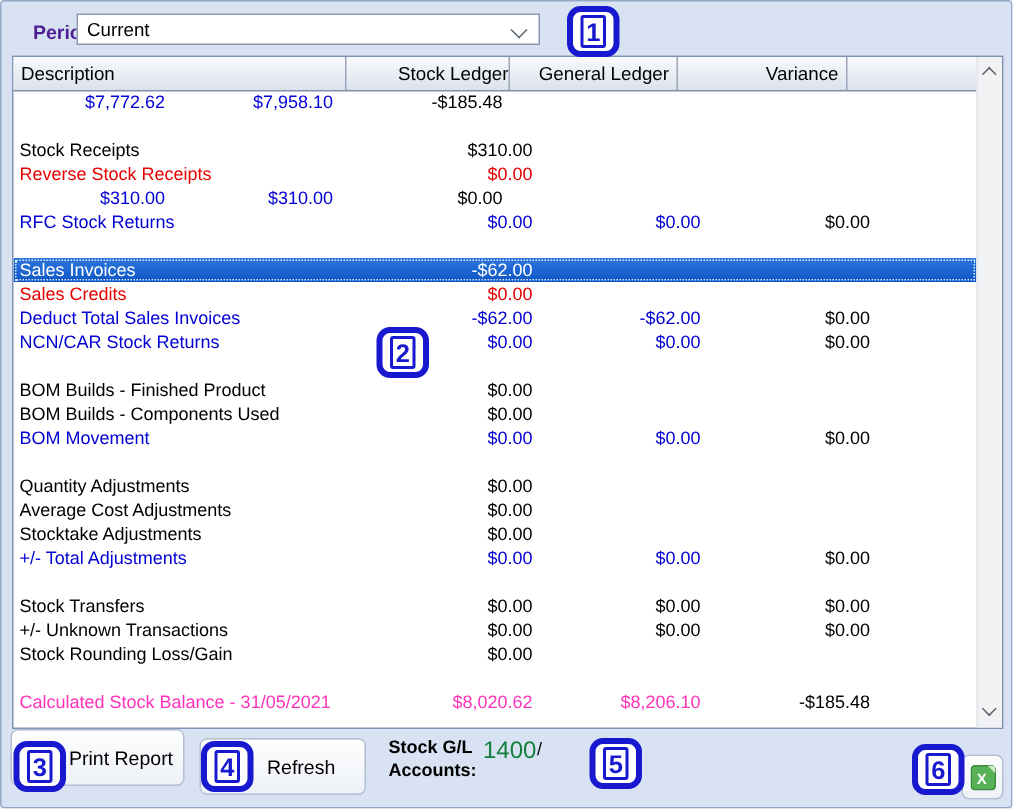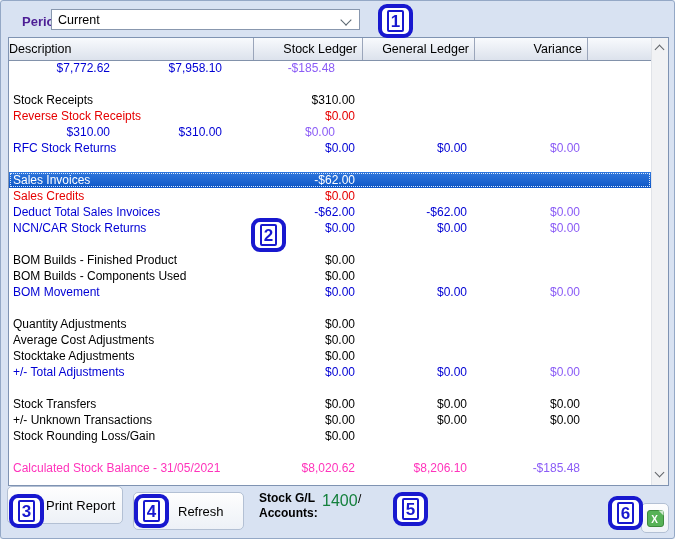--- a/index.html
+++ b/index.html
@@ -16,39 +16,39 @@
             border-right:1.6px solid #5a6670;border-bottom:1.6px solid #5a6670;
             transform:rotate(45deg);}
 
   
   .table{position:absolute;left:7px;top:36px;width:661px;height:449px;box-sizing:border-box;
          background:#fff;border:1px solid #7f93b2;}
   .thead{position:absolute;left:0;top:0;right:17px;height:22px;display:flex;
          background:linear-gradient(#f8fafd,#dce2ec);border-bottom:1px solid #8292ab;
          font-size:12.5px;color:#000;}
   .thead span{box-sizing:border-box;border-right:1px solid #9aa5ba;padding-top:4px;white-space:nowrap;overflow:hidden;}
-  .h-desc{width:245px;}
-  .h-sl{width:109px;text-align:right;padding-right:5px;}
+  .h-desc{width:222px;padding-left:5px;}
+  .h-sl{width:109px;text-align:right;padding-right:0;}
   .h-gl{width:112px;text-align:right;padding-right:5px;}
   .h-va{width:113px;text-align:right;padding-right:5px;}
   .h-fill{flex:1;border-right:none !important;}
 
   .tbody{position:absolute;left:0;top:22px;right:17px;bottom:0;overflow:hidden;font-size:12px;}
   .trow{display:flex;height:16px;line-height:16px;}
   .cell{box-sizing:border-box;white-space:nowrap;overflow:hidden;}
   .cell.desc{width:245px;padding-left:4px;}
   .cell.sl{width:109px;text-align:right;padding-right:8px;}
   .cell.gl{width:112px;text-align:right;padding-right:8px;}
   .cell.va{width:113px;text-align:right;padding-right:8px;color:#000;}
   .cell.filler{flex:1;}
   .c-blue .cell{color:#0000d4;}
   .c-red .cell{color:#e60000;}
   .c-black .cell{color:#000;}
   .c-magenta .cell{color:#ff33bb;}
-  .c-blue .cell.va,.c-magenta .cell.va{color:#8b5cf6;}
+  .c-blue .cell.va,.c-magenta .cell.va{color:#000000;}
   .trow.selected{background:linear-gradient(#2f77dd,#0e56c6);
                  outline:1px dotted #dce9fa;outline-offset:-2px;}
   .trow.selected .cell{color:#fff !important;}
 
   
   .vscroll{position:absolute;right:0;top:0;bottom:0;width:17px;box-sizing:border-box;
            background:#f1f2f4;border-left:1px solid #e0e3e8;}
   .varrow{position:absolute;left:0;width:16px;height:17px;}
   .varrow.up{top:2px;} .varrow.down{bottom:2px;}
   .varrow i{position:absolute;left:4px;width:6px;height:6px;display:block;

